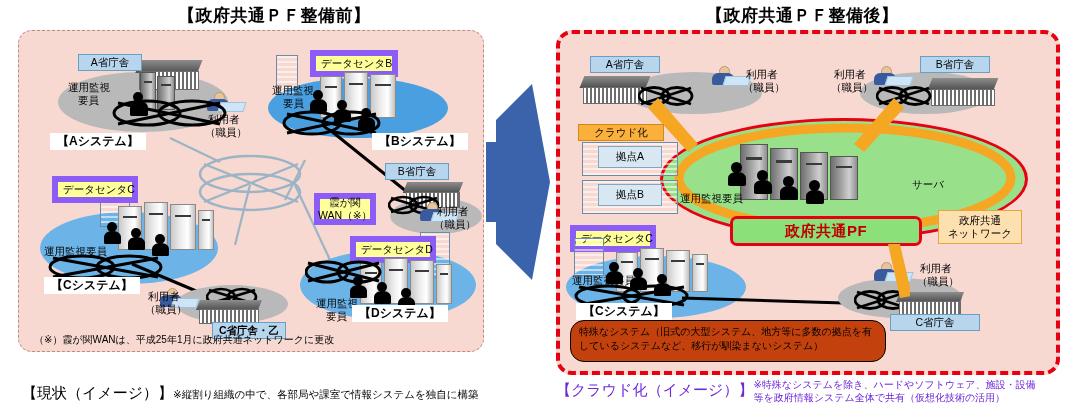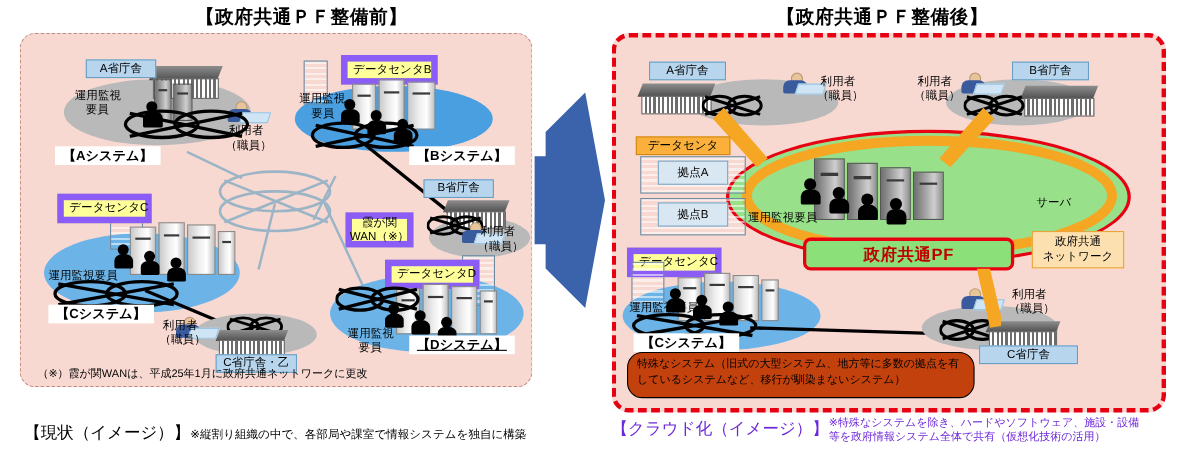--- a/index.html
+++ b/index.html
@@ -306,21 +306,21 @@
       <ellipse cx="15" cy="11" rx="14" ry="8" fill="none" stroke="#000" stroke-width="2.6"></ellipse>
       <ellipse cx="36" cy="11" rx="14" ry="8" fill="none" stroke="#000" stroke-width="2.6"></ellipse>
       <line x1="3" y1="4" x2="49" y2="18" stroke="#000" stroke-width="2.6"></line>
       <line x1="3" y1="18" x2="49" y2="4" stroke="#000" stroke-width="2.6"></line>
     </svg>
   </div>
   <div class="gov" style="left:198px; top:300px; width:62px; height:24px;">
     <div class="roof"></div>
       <div class="cols"></div>
   </div>
-  <div class="chip chip-blue" style="left:196px; top:322px; width:74px;">C省庁舎・乙</div>
+  <div class="chip chip-blue" style="left:212px; top:322px; width:74px;font-weight:bold;">C省庁舎・乙</div>
 
   <div class="ell ell-blue2" style="left:300px; top:250px; width:176px; height:70px;"></div>
   <div class="tower" style="left:420px; top:232px; width:30px; height:46px;"></div>
   <div class="chip chip-yellow" style="left:350px; top:236px; width:86px;">データセンタD</div>
   <div class="rack rack-lt" style="left:360px; top:252px; width:92px; height:52px;">
     <i style="left:0; width:22px; height:42px;"></i>
     <i style="left:24px; width:24px; height:46px;"></i>
     <i style="left:50px; width:24px; height:44px;"></i>
     <i style="left:76px; width:16px; height:40px;"></i>
   </div>
@@ -339,21 +339,21 @@
   <div class="bow" style="left:305px; top:258px;">
     <svg width="78" height="28" viewBox="0 0 78 28">
       <ellipse cx="22" cy="14" rx="21" ry="10" fill="none" stroke="#000" stroke-width="3"></ellipse>
       <ellipse cx="54" cy="14" rx="21" ry="10" fill="none" stroke="#000" stroke-width="3"></ellipse>
       <line x1="3" y1="5" x2="74" y2="23" stroke="#000" stroke-width="3"></line>
       <line x1="3" y1="23" x2="74" y2="5" stroke="#000" stroke-width="3"></line>
     </svg>
   </div>
   <div class="plain" style="left:316px; top:297px;">運用監視</div>
   <div class="plain" style="left:326px; top:310px;">要員</div>
-  <div class="chip chip-white" style="left:372px; top:305px;text-decoration:underline;">【Dシステム】</div>
+  <div class="chip chip-white" style="left:352px; top:305px;">【Dシステム】</div>
 
   <div class="footnote-left" style="left:34px; top:333px;">（※）霞が関WANは、平成25年1月に政府共通ネットワークに更改</div>
 
   <div class="arrow-blue" style="left:484px; top:82px;">
     <svg width="72" height="200" viewBox="0 0 72 200">
       <polygon points="12,38 48,2 66,100 48,198 12,162 12,140 2,140 2,60 12,60" fill="#3a63ab"></polygon>
     </svg>
   </div>
 
   <div class="panel-right-dash"></div>
@@ -410,21 +410,21 @@
   <div class="plain" style="left:834px; top:68px;">利用者</div>
   <div class="plain" style="left:831px; top:81px;">（職員）</div>
 
   <div style="position:absolute; left:640px; top:86px; width:280px; height:80px;">
     <svg width="280" height="80" viewBox="0 0 280 80">
       <polygon points="18,12 58,58 48,66 8,22" fill="#f5a623"></polygon>
       <polygon points="254,12 214,58 224,66 264,22" fill="#f5a623"></polygon>
     </svg>
   </div>
 
-  <div class="chip chip-orange" style="left:578px; top:124px; width:86px;">データセンタ</div>
+  <div class="chip chip-orange" style="left:578px; top:124px; width:86px;">クラウド化</div>
   <div class="tower" style="left:582px; top:142px; width:96px; height:34px;"></div>
   <div class="dcbox" style="left:598px; top:146px; width:64px; height:22px;">拠点A</div>
   <div class="tower" style="left:582px; top:180px; width:96px; height:34px;"></div>
   <div class="dcbox" style="left:598px; top:184px; width:64px; height:22px;">拠点B</div>
 
   <div class="rack" style="left:740px; top:138px; width:118px; height:62px;">
     <i style="left:0; width:28px; height:56px;"></i>
     <i style="left:30px; width:28px; height:52px;"></i>
     <i style="left:60px; width:28px; height:48px;"></i>
     <i style="left:90px; width:28px; height:44px;"></i>
@@ -438,21 +438,21 @@
     <span class="body" style="left:0; top:10px; width:18px; height:14px;"></span>
   </div>
   <div class="op" style="left:780px; top:176px; width:18px; height:24px;">
     <span class="head" style="left:3px; top:0; width:11px; height:11px;"></span>
     <span class="body" style="left:0; top:10px; width:18px; height:14px;"></span>
   </div>
   <div class="op" style="left:806px; top:180px; width:18px; height:24px;">
     <span class="head" style="left:3px; top:0; width:11px; height:11px;"></span>
     <span class="body" style="left:0; top:10px; width:18px; height:14px;"></span>
   </div>
-  <div class="plain" style="left:902px; top:178px;padding-left:40px;">サーバ</div>
+  <div class="plain" style="left:872px; top:178px;padding-left:40px;">サーバ</div>
   <div class="plain" style="left:680px; top:192px;">運用監視要員</div>
 
   <div class="pfbox" style="left:730px; top:216px; width:192px; height:30px;">政府共通PF</div>
 
   <div class="chip chip-orange-lt" style="left:938px; top:210px; width:84px; height:34px; display:flex; flex-direction:column; align-items:center; justify-content:center;">
     <span>政府共通</span>
     <span>ネットワーク</span>
   </div>
 
   <div class="chip chip-yellow" style="left:570px; top:225px; width:86px;">データセンタC</div>

